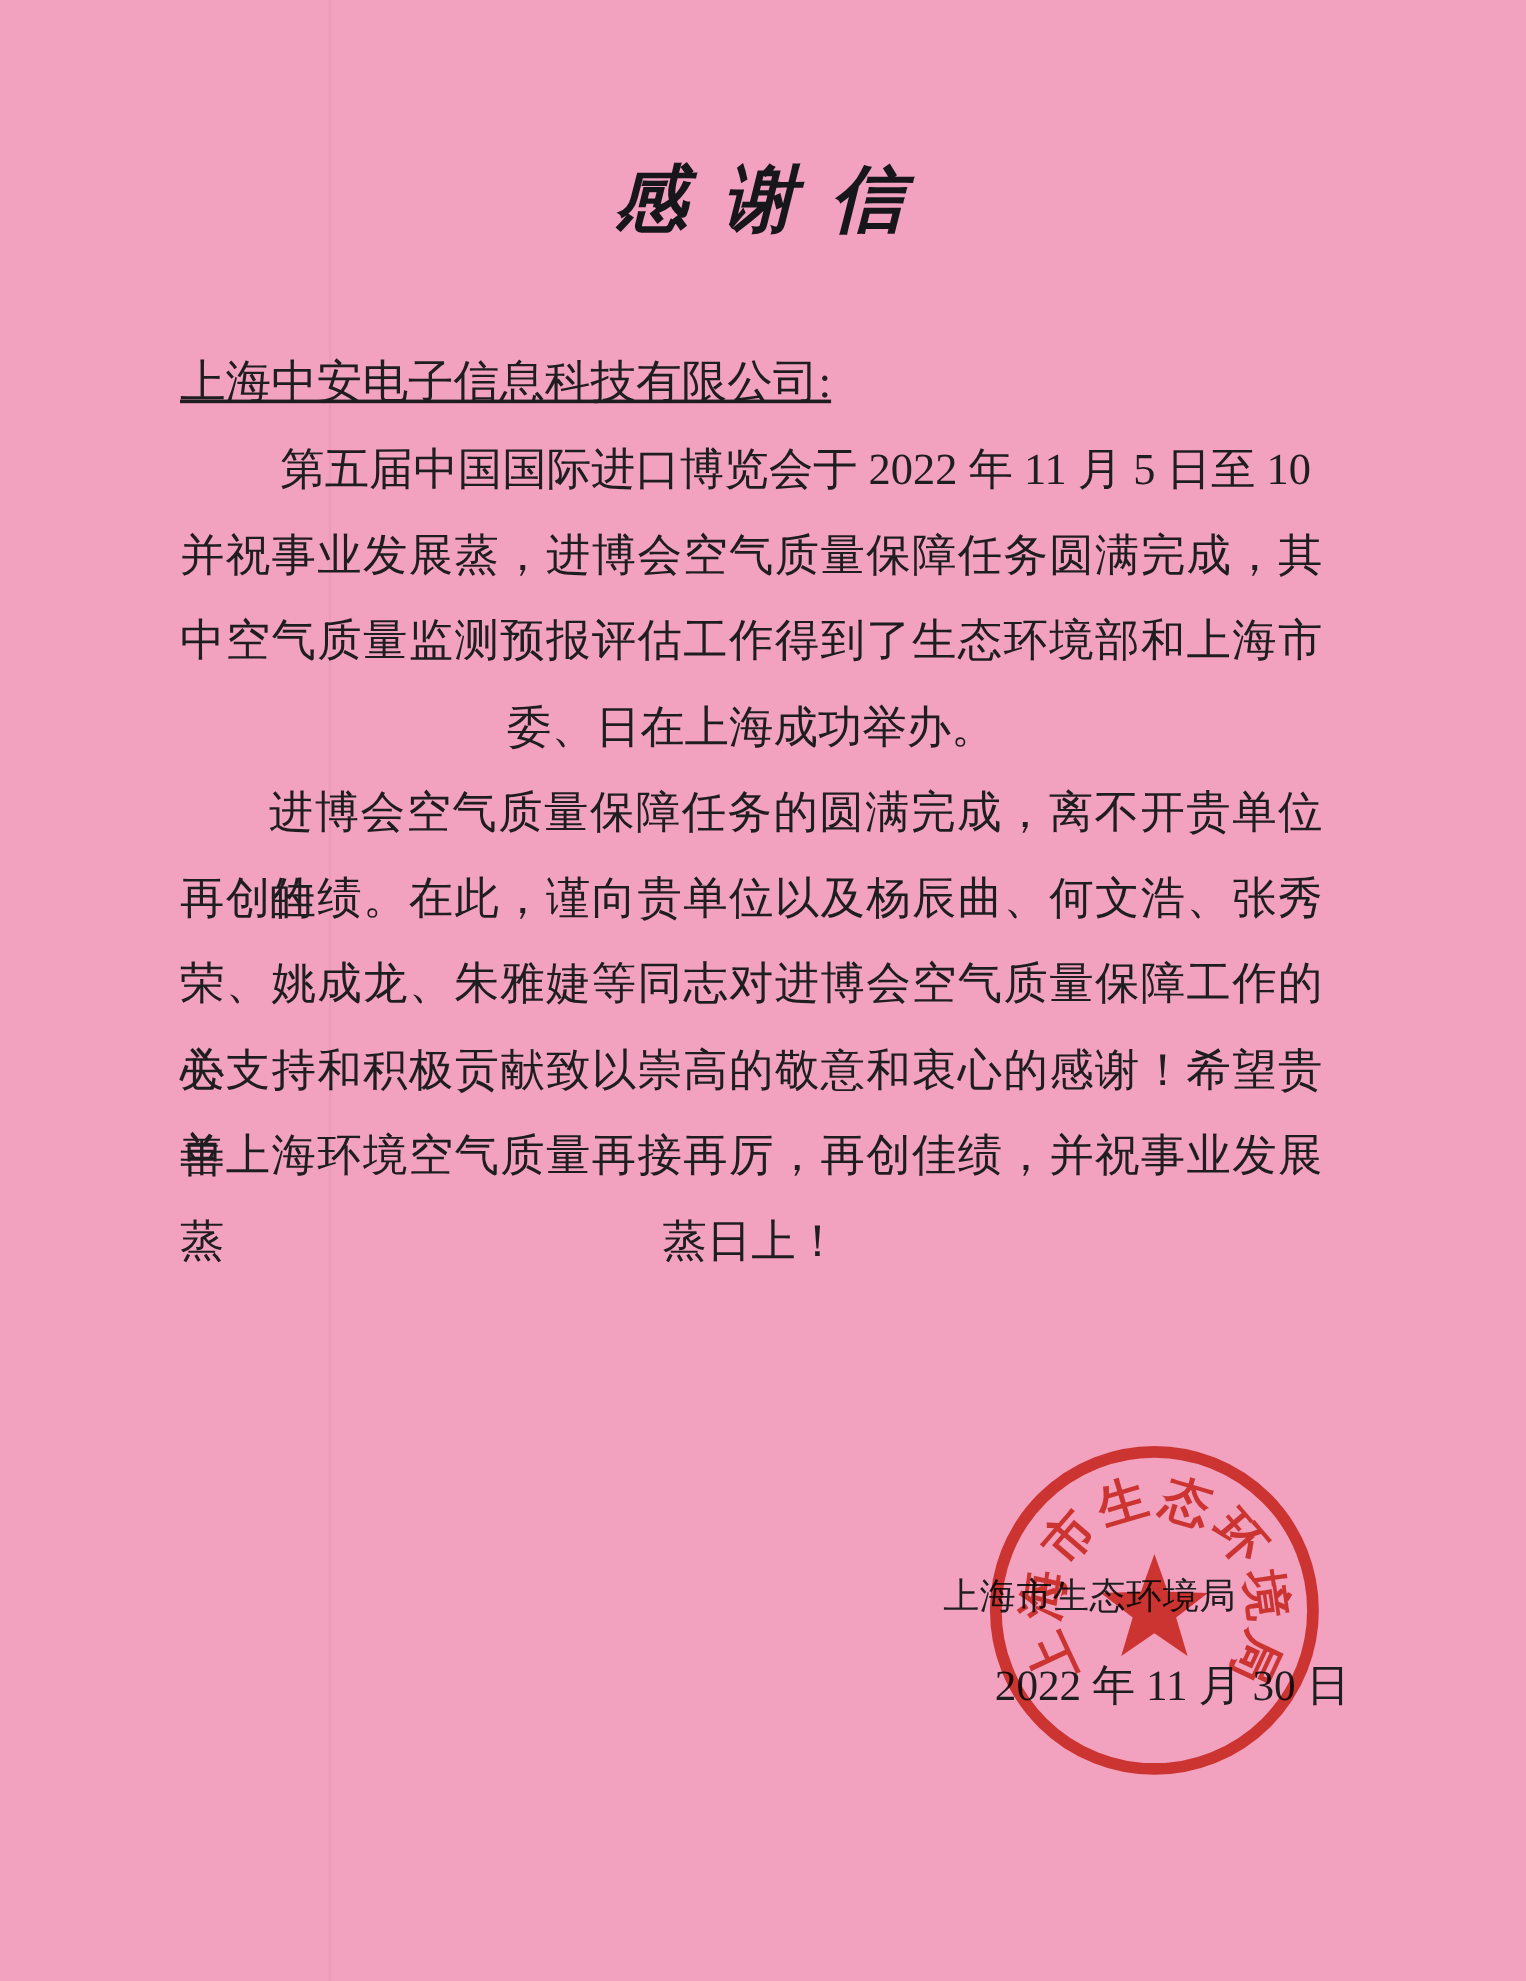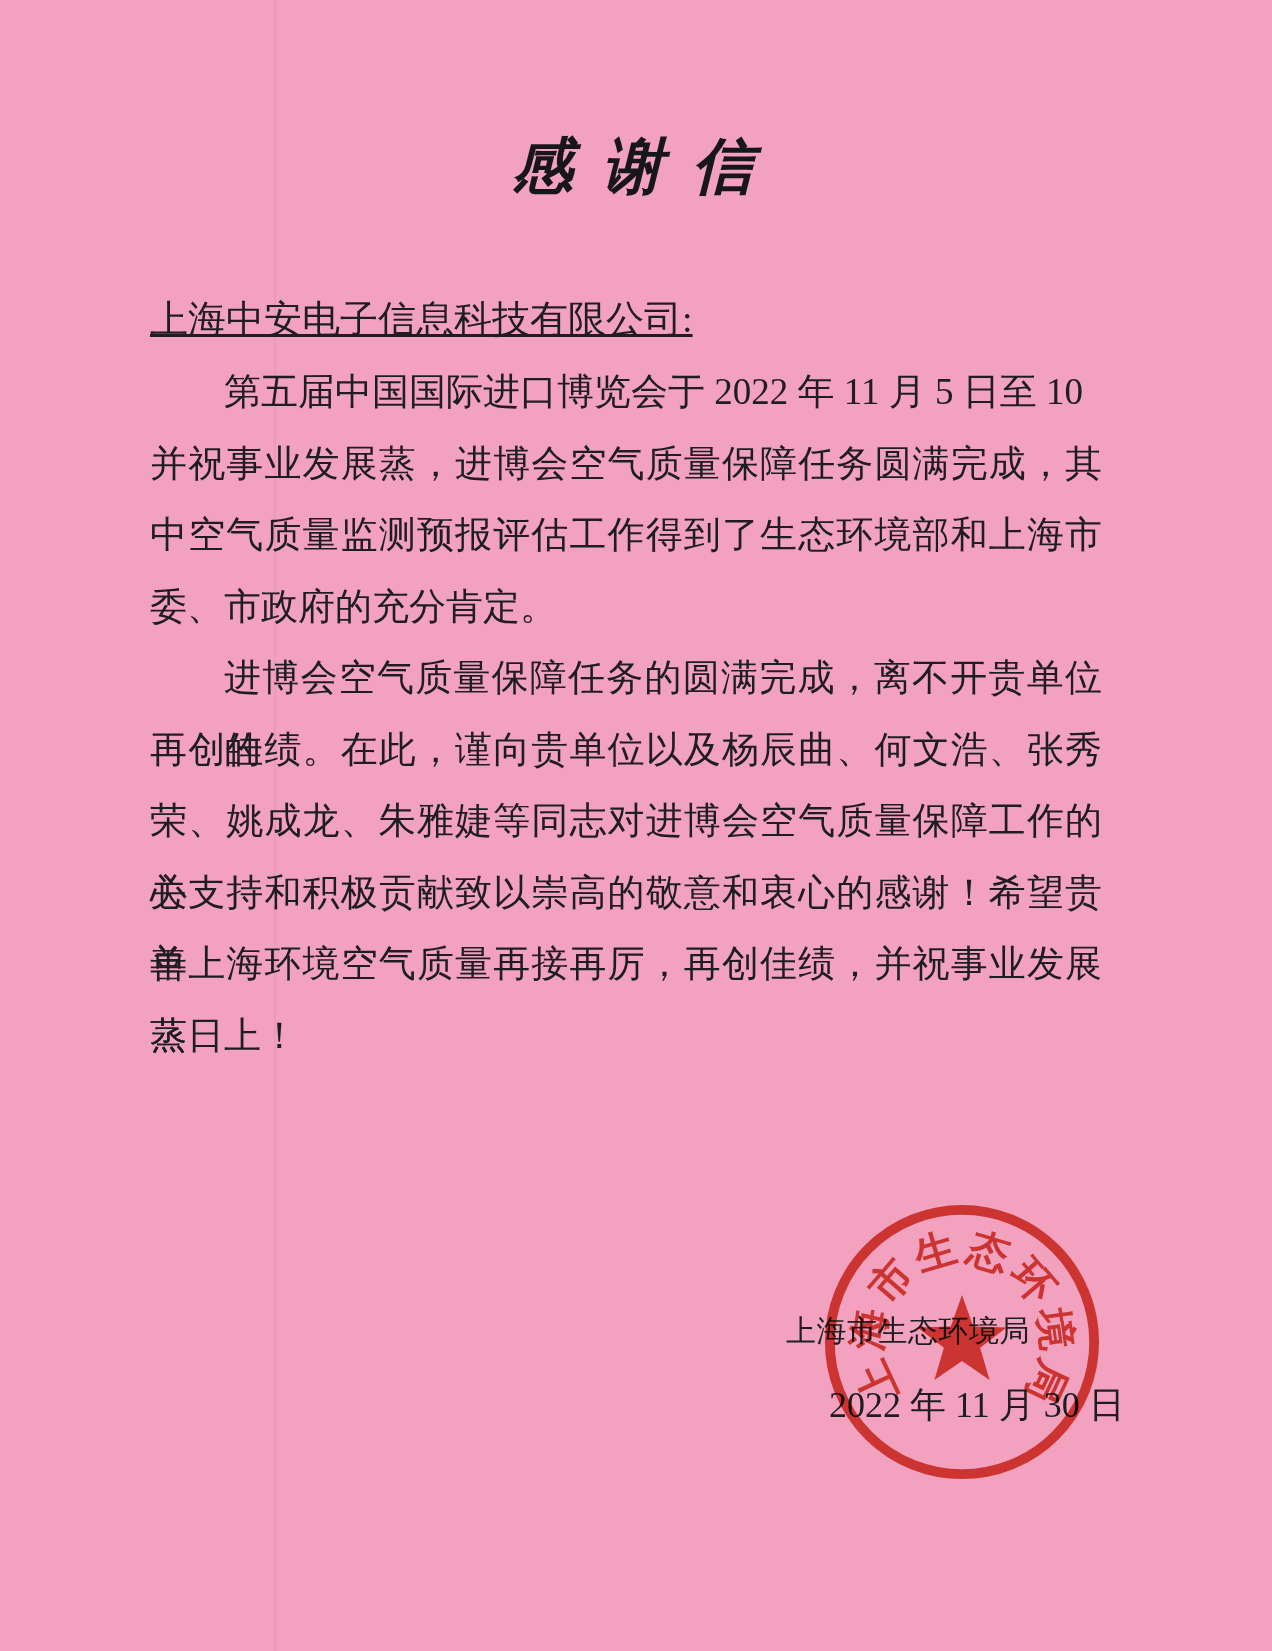--- a/index.html
+++ b/index.html
@@ -51,21 +51,21 @@
   .body-lines {
     position: absolute;
     left: 150px;
     top: 356px;
     width: 952px;
     font-size: 37px;
     line-height: 71.5px;
   }
   .body-lines .line {
     height: 71.5px;
-    text-align: left;
+    text-align: center;
   }
   .body-lines .line.just {
     text-align: justify;
     text-align-last: justify;
   }
   .body-lines .line.indent {
     padding-left: 74px;
   }
   .signature-line {
     position: absolute;
@@ -118,21 +118,21 @@
 <div class="paper">
 
   <div class="doc-title">感 谢 信</div>
 
   <div class="salutation">上海中安电子信息科技有限公司:</div>
 
   <div class="body-lines">
       <div class="line indent">第五届中国国际进口博览会于 2022 年 11 月 5 日至 10</div>
       <div class="line just">并祝事业发展蒸，进博会空气质量保障任务圆满完成，其</div>
       <div class="line just">中空气质量监测预报评估工作得到了生态环境部和上海市</div>
-      <div class="line">委、市政府的充分肯定。</div>
+      <div class="line">委、日在上海成功举办。</div>
       <div class="line indent just">进博会空气质量保障任务的圆满完成，离不开贵单位的</div>
       <div class="line just">再创佳绩。在此，谨向贵单位以及杨辰曲、何文浩、张秀</div>
       <div class="line just">荣、姚成龙、朱雅婕等同志对进博会空气质量保障工作的关</div>
       <div class="line just">心支持和积极贡献致以崇高的敬意和衷心的感谢！希望贵单</div>
       <div class="line just">善上海环境空气质量再接再厉，再创佳绩，并祝事业发展蒸</div>
       <div class="line">蒸日上！</div>
     </div>
 
   <div class="signature-line">上海市生态环境局</div>
 

